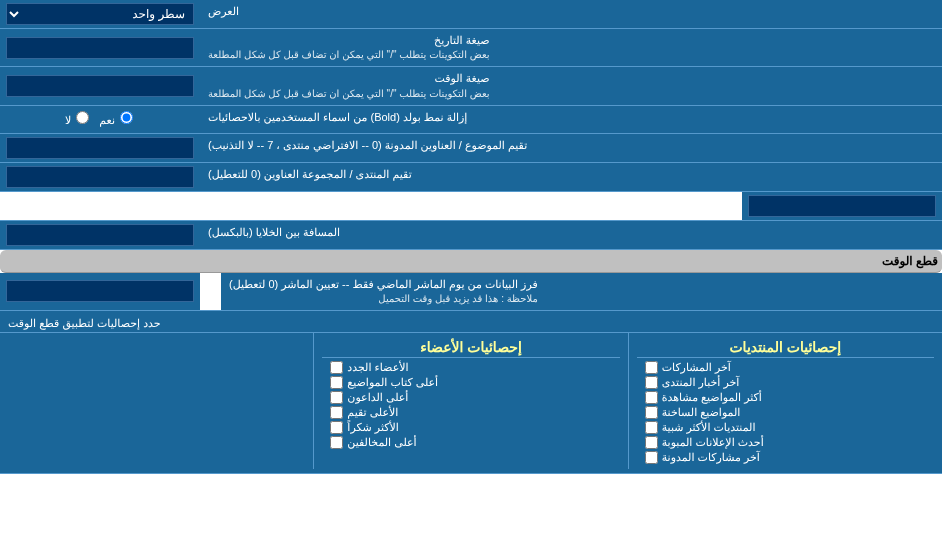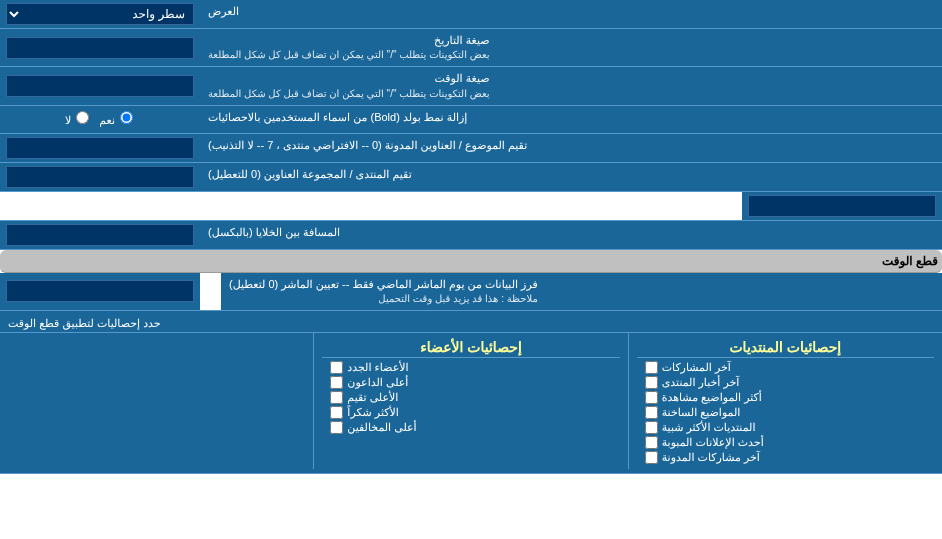--- a/index.html
+++ b/index.html
@@ -262,20 +262,24 @@
 
     <div style="flex:1; padding:4px 8px; border-right:1px solid #5599cc;">
       <div class="stats-col-header">
         <span>إحصائيات الأعضاء</span>
       </div>
       <div class="stats-item">
         <span>الأعضاء الجدد</span>
         <input type="checkbox" style="">
       </div>
       <div class="stats-item">
+        <span>أعلى كتاب المواضيع</span>
+        <input type="checkbox" style="">
+      </div>
+      <div class="stats-item">
         <span>أعلى الداعون</span>
         <input type="checkbox" style="">
       </div>
       <div class="stats-item">
         <span>الأعلى تقيم</span>
         <input type="checkbox" style="">
       </div>
       <div class="stats-item">
         <span>الأكثر شكراً</span>
         <input type="checkbox" style="">

